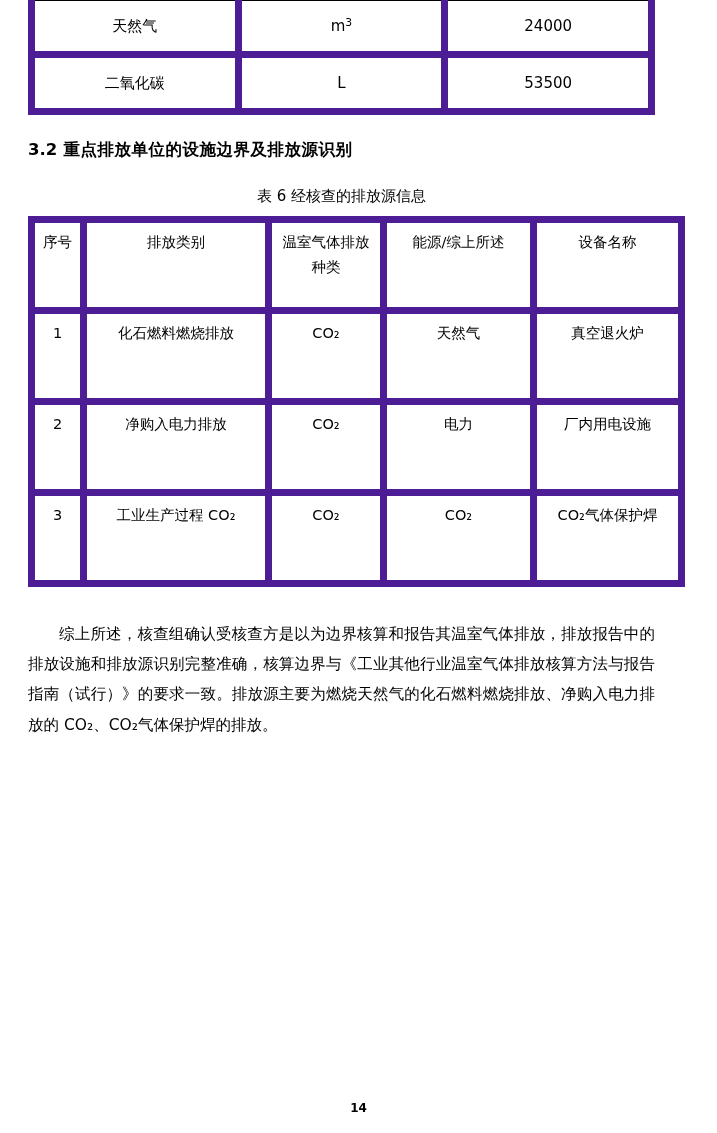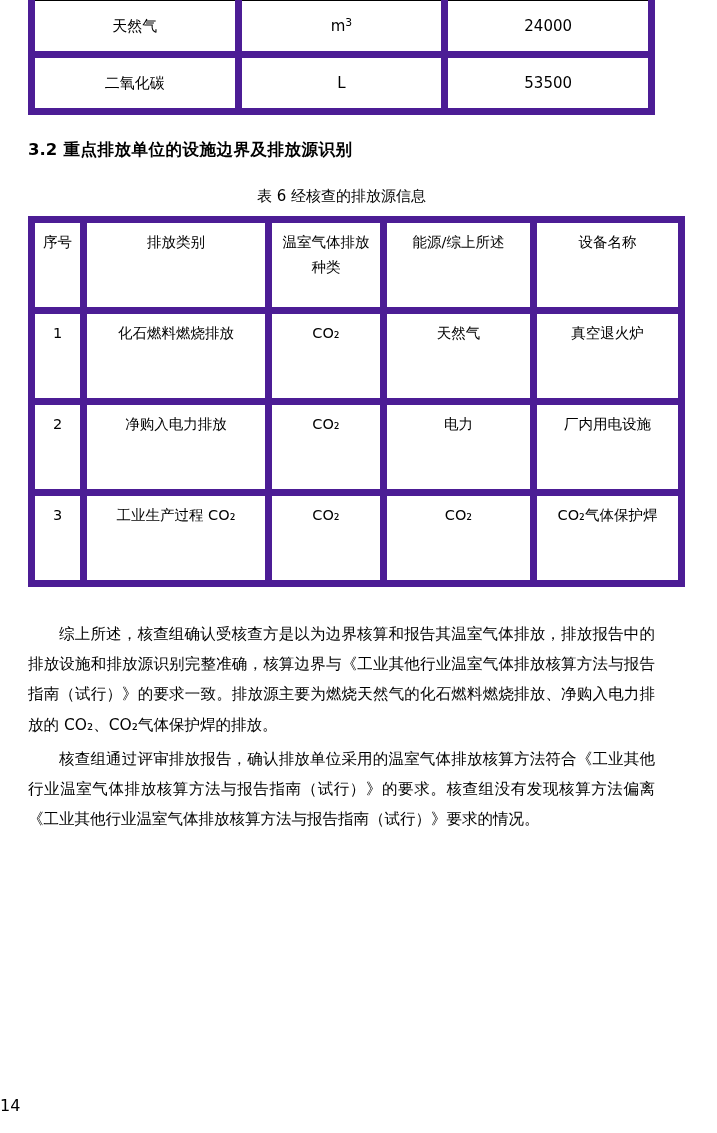--- a/index.html
+++ b/index.html
@@ -106,22 +106,23 @@
     vertical-align: 0.45em;
   }
 
   .gap-lg { height: 26px; }
 
   .page-number {
     position: absolute;
     bottom: 18px;
     left: 0;
     width: 717px;
-    font-size: 16px;
-    font-weight: normal;
+    text-align: center;
+    font-size: 12px;
+    font-weight: bold;
   }
 </style>
 </head>
 <body>
 
 <div class="page">
 
   <table class="top-table">
     <tbody>
       <tr>
@@ -183,16 +184,15 @@
         <td class="tall">CO₂气体保护焊</td>
       </tr>
     </tbody>
   </table>
 
   <div class="gap-lg"></div>
 
   <p class="body">综上所述，核查组确认受核查方是以为边界核算和报告其温室气体排放，排放报告中的排放设施和排放源识别完整准确，核算边界与《工业其他行业温室气体排放核算方法与报告指南（试行）》的要求一致。排放源主要为燃烧天然气的化石燃料燃烧排放、净购入电力排放的 CO₂、CO₂气体保护焊的排放。</p>
 
 
-  <p class="body">核查组通过评审排放报告，确认排放单位采用的温室气体排放核算方法符合《工业其他行业温室气体排放核算方法与报告指南（试行）》的要求。核查组没有发现核算方法偏离《工业其他行业温室气体排放核算方法与报告指南（试行）》要求的情况。</p>
 
   <div class="page-number">14</div>
 </div>
 
 </body></html>

